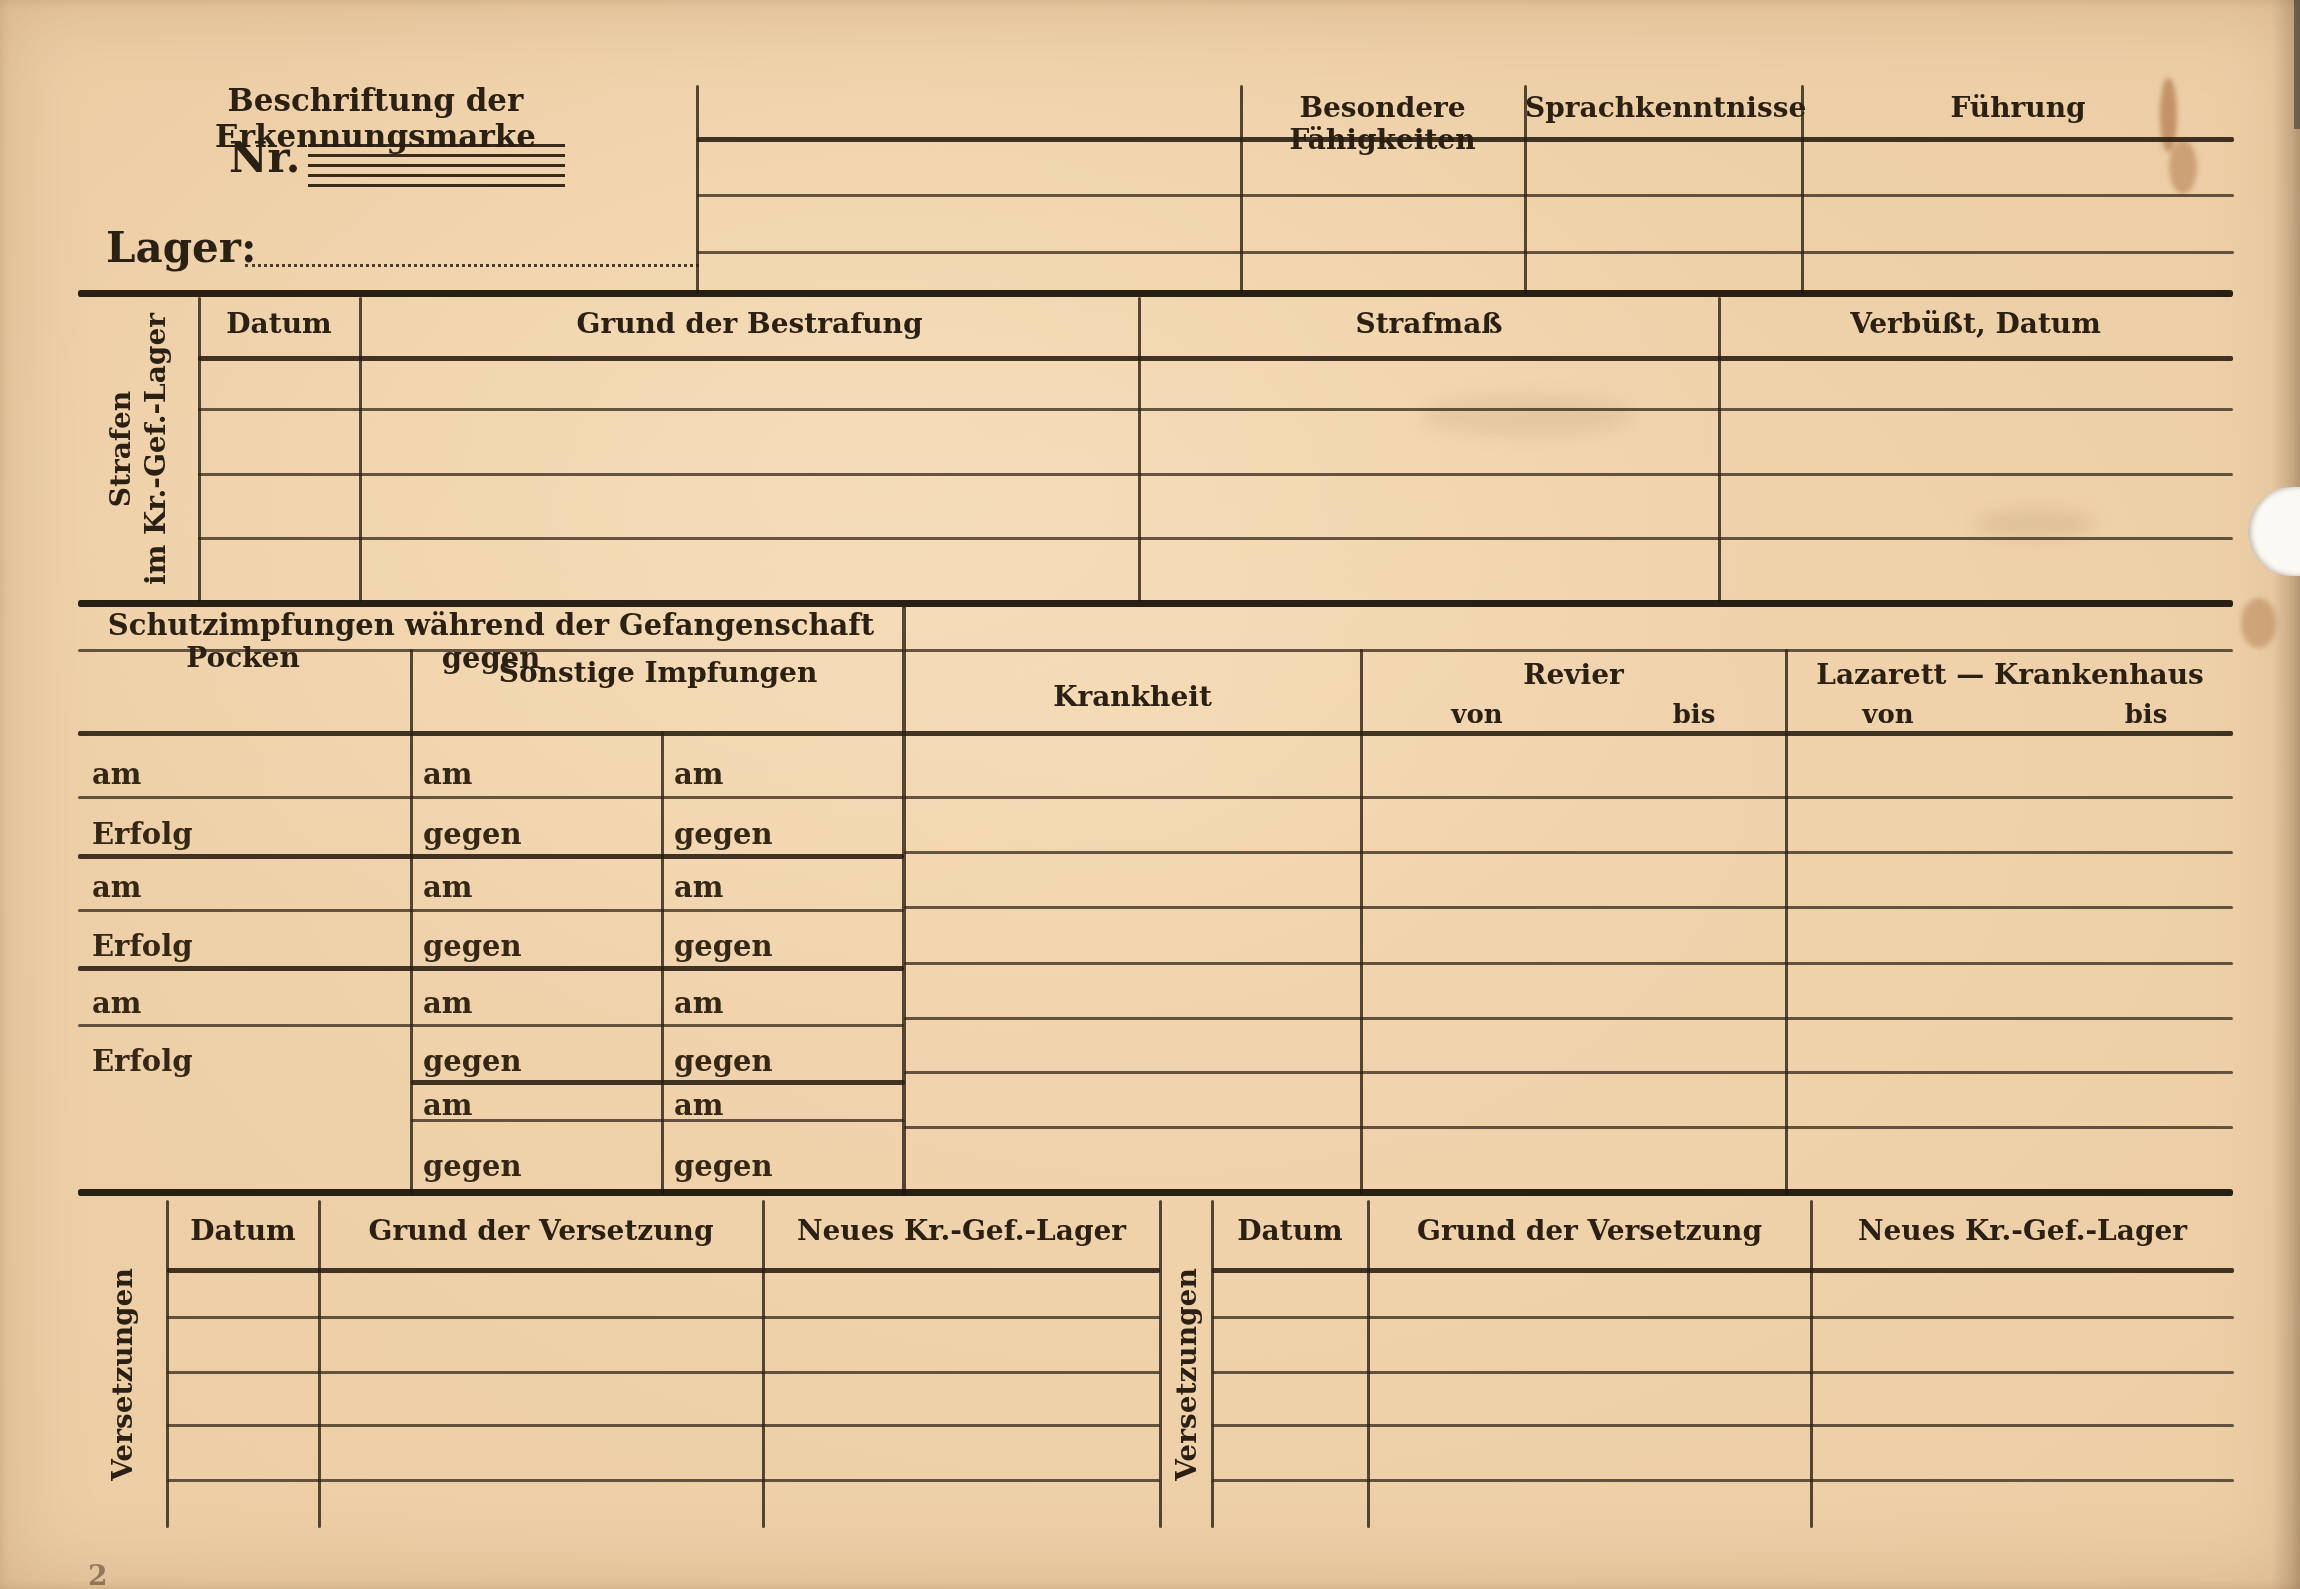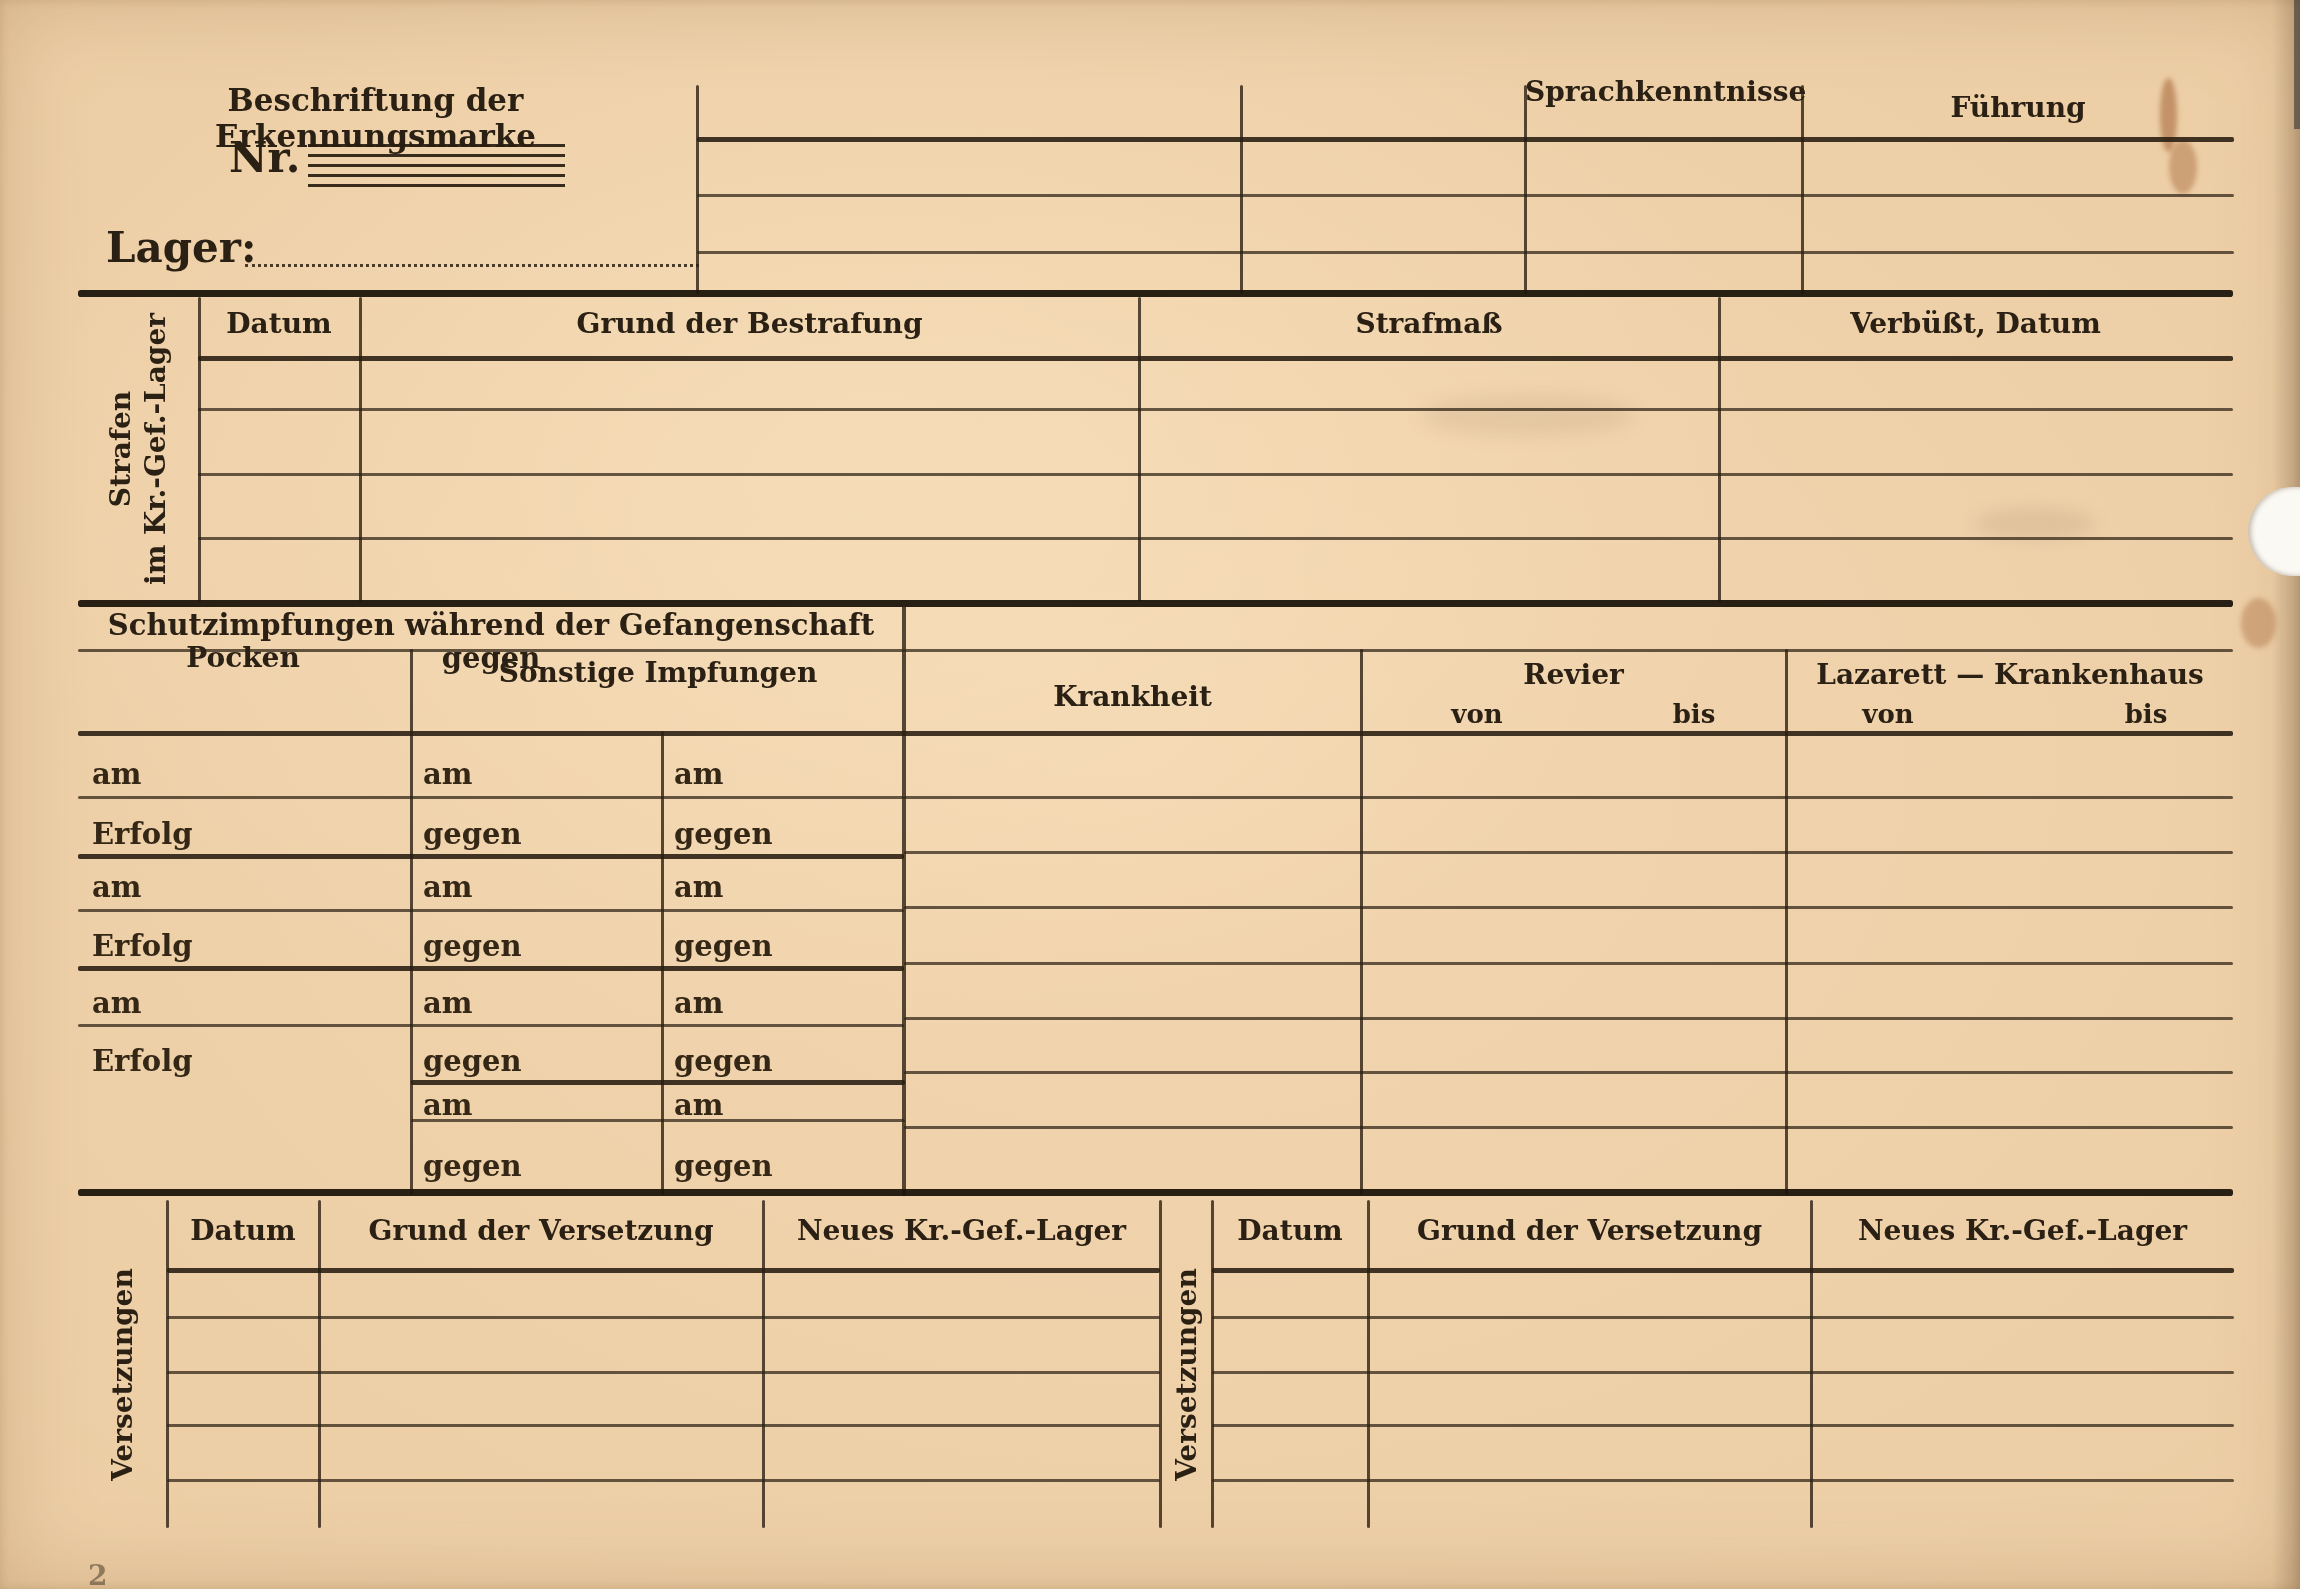--- a/index.html
+++ b/index.html
@@ -47,21 +47,22 @@
   <div class="h" style="left:78px;top:83px;width:595px;font-size:31px;">Beschriftung der Erkennungsmarke</div>
   <div class="lbl" style="left:229px;top:137px;font-size:42px;">Nr.</div>
   <div class="ruled" style="left:308px;top:144px;width:257px;height:46px;"></div>
   <div class="lbl" style="left:106px;top:227px;font-size:42px;">Lager:</div>
   <div class="dotted" style="left:245px;top:227px;width:454px;height:37px;"></div>
 
   <div class="vl" style="left:696px;top:85px;height:209px;"></div>
   <div class="vl" style="left:1240px;top:85px;height:209px;"></div>
   <div class="vl" style="left:1524px;top:85px;height:209px;"></div>
   <div class="vl" style="left:1801px;top:85px;height:209px;"></div>
-  <div class="h" style="left:1525px;top:76px;width:277px;text-align:center;">Sprachkenntnisse</div>
+  <div class="h" style="left:1241px;top:92px;width:283px;">Besondere Fähigkeiten</div>
+  <div class="h" style="left:1525px;top:92px;width:277px;text-align:center;">Sprachkenntnisse</div>
   <div class="h" style="left:1802px;top:92px;width:432px;">Führung</div>
   <div class="hk" style="left:697px;top:137px;width:1537px;"></div>
   <div class="hl" style="left:697px;top:194px;width:1537px;"></div>
   <div class="hl" style="left:697px;top:251px;width:1537px;"></div>
   <div class="ht" style="left:78px;top:290px;width:2155px;"></div>
 
   <div class="vwrap" style="left:81px;top:297px;width:114px;height:303px;">
     <div class="vtext">
       <div>Strafen</div>
       <div>im Kr.-Gef.-Lager</div>

